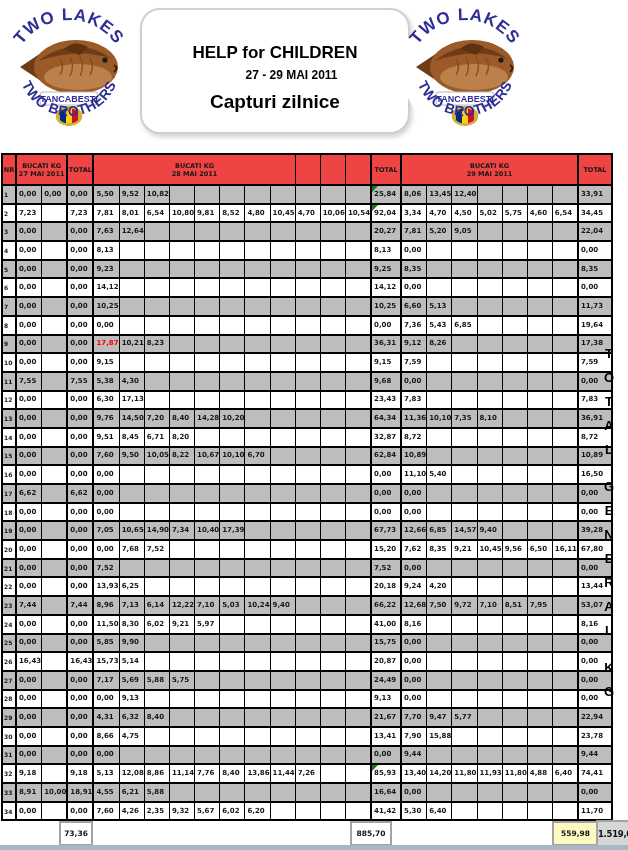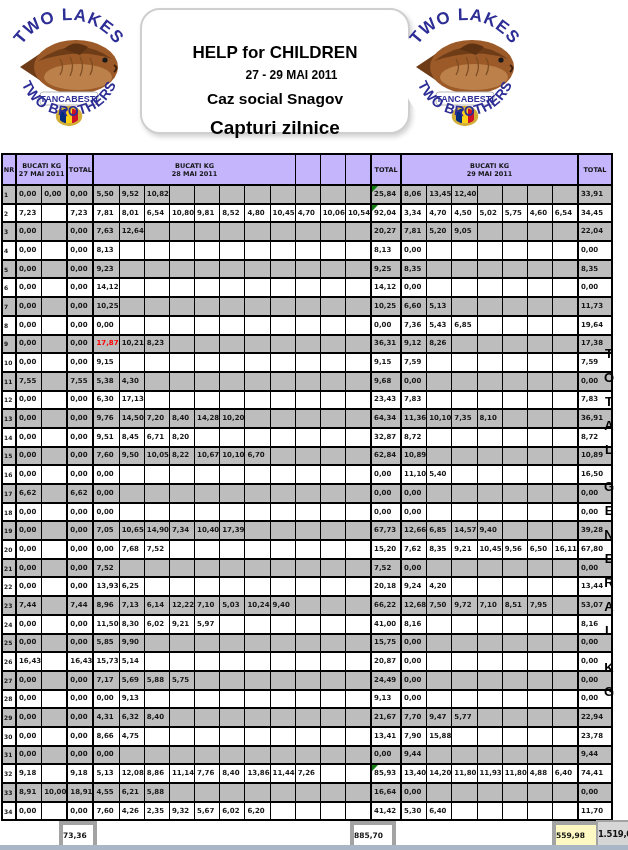--- a/index.html
+++ b/index.html
@@ -25,21 +25,21 @@
   #table-wrap{position:absolute;left:1px;top:153px;}
   table{
     border-collapse:collapse;table-layout:fixed;border:2px solid #000;
     font-family:"DejaVu Sans",sans-serif;font-weight:bold;font-size:7px;color:#161616;
   }
   td,th{
     border:1px solid #000;border-bottom-width:2px;
     height:16.7px;line-height:9px;padding:0 0 0 2px;
     text-align:left;overflow:hidden;white-space:nowrap;
   }
-  th{text-align:center;padding:0;font-size:6.5px;line-height:8px;height:29px;background:#c4b5fd;}
+  th{text-align:center;padding:0;font-size:6.5px;line-height:8px;height:29px;background:#ef4444;}
   tr.stripe td{background:#bdbdbd;}
   td.nr{font-size:6px;padding-left:1px;border-right-width:2px;}
   th.nr{border-right-width:2px;}
   .tot{border-left-width:2px;border-right-width:2px;}
   td.red{color:#ff0000;}
   td.gmark{position:relative;}
   td.gmark::before{
     content:"";position:absolute;left:0;top:0;width:0;height:0;
     border:3px solid transparent;border-left-color:#0f7d0f;border-top-color:#0f7d0f;
   }
@@ -47,23 +47,23 @@
   #side-label{
     position:absolute;left:596px;top:342px;width:26px;
     display:flex;flex-direction:column;align-items:center;
     font-weight:bold;font-size:13px;color:#000;
   }
   #side-label .ltr{height:24px;line-height:24px;}
   #side-label .wgap{height:13px;}
   
   .fbox{
     position:absolute;top:821px;height:21px;line-height:21px;
-    border:4px solid #a3a3a3;background:#fff;
+    border:2px solid #a3a3a3;background:#fff;
     font-family:"DejaVu Sans",sans-serif;font-weight:bold;font-size:7.5px;
-    text-align:left;color:#111;
+    text-align:center;color:#111;
   }
   #footer-t27{left:59px;width:30px;}
   #footer-t28{left:350px;width:38px;}
   #footer-t29{left:552px;width:43px;background:#fef9c3;}
   #footer-grand{
     left:596px;width:31px;top:820px;height:24px;line-height:24px;
     background:#d6d6d6;font-size:8.5px;letter-spacing:-0.3px;border-width:2px;
   }
   #bottom-strip{position:absolute;left:0;top:845px;width:628px;height:5px;background:#a9b6c5;}
 </style>
@@ -104,21 +104,20 @@
     </text>
     <text font-family="Liberation Sans, sans-serif" font-size="14" font-weight="bold" fill="#2d2d96" letter-spacing="0.5">
       <textPath href="#arcBotL" startOffset="50%" text-anchor="middle">TWO BROTHERS</textPath>
     </text>
   </svg>
 </div>
 
 <div class="title-box">
   <div class="title-line1">HELP for CHILDREN</div>
   <div class="title-line2">27 - 29  MAI 2011</div>
-  <div class="title-line3">Caz social Snagov</div>
   <div class="title-line4">Capturi zilnice</div>
 </div>
 
 <div class="logo logo-right">
   <svg width="130" height="132" viewBox="0 0 130 132">
     <defs>
       <path id="arcTopR" d="M 8,74 A 57,57 0 0 1 122,74" fill="none"></path>
       <path id="arcBotR" d="M 14,62 A 51,51 0 0 0 116,62" fill="none"></path>
     </defs>
     <circle cx="65" cy="66" r="64" fill="#ffffff"></circle>

